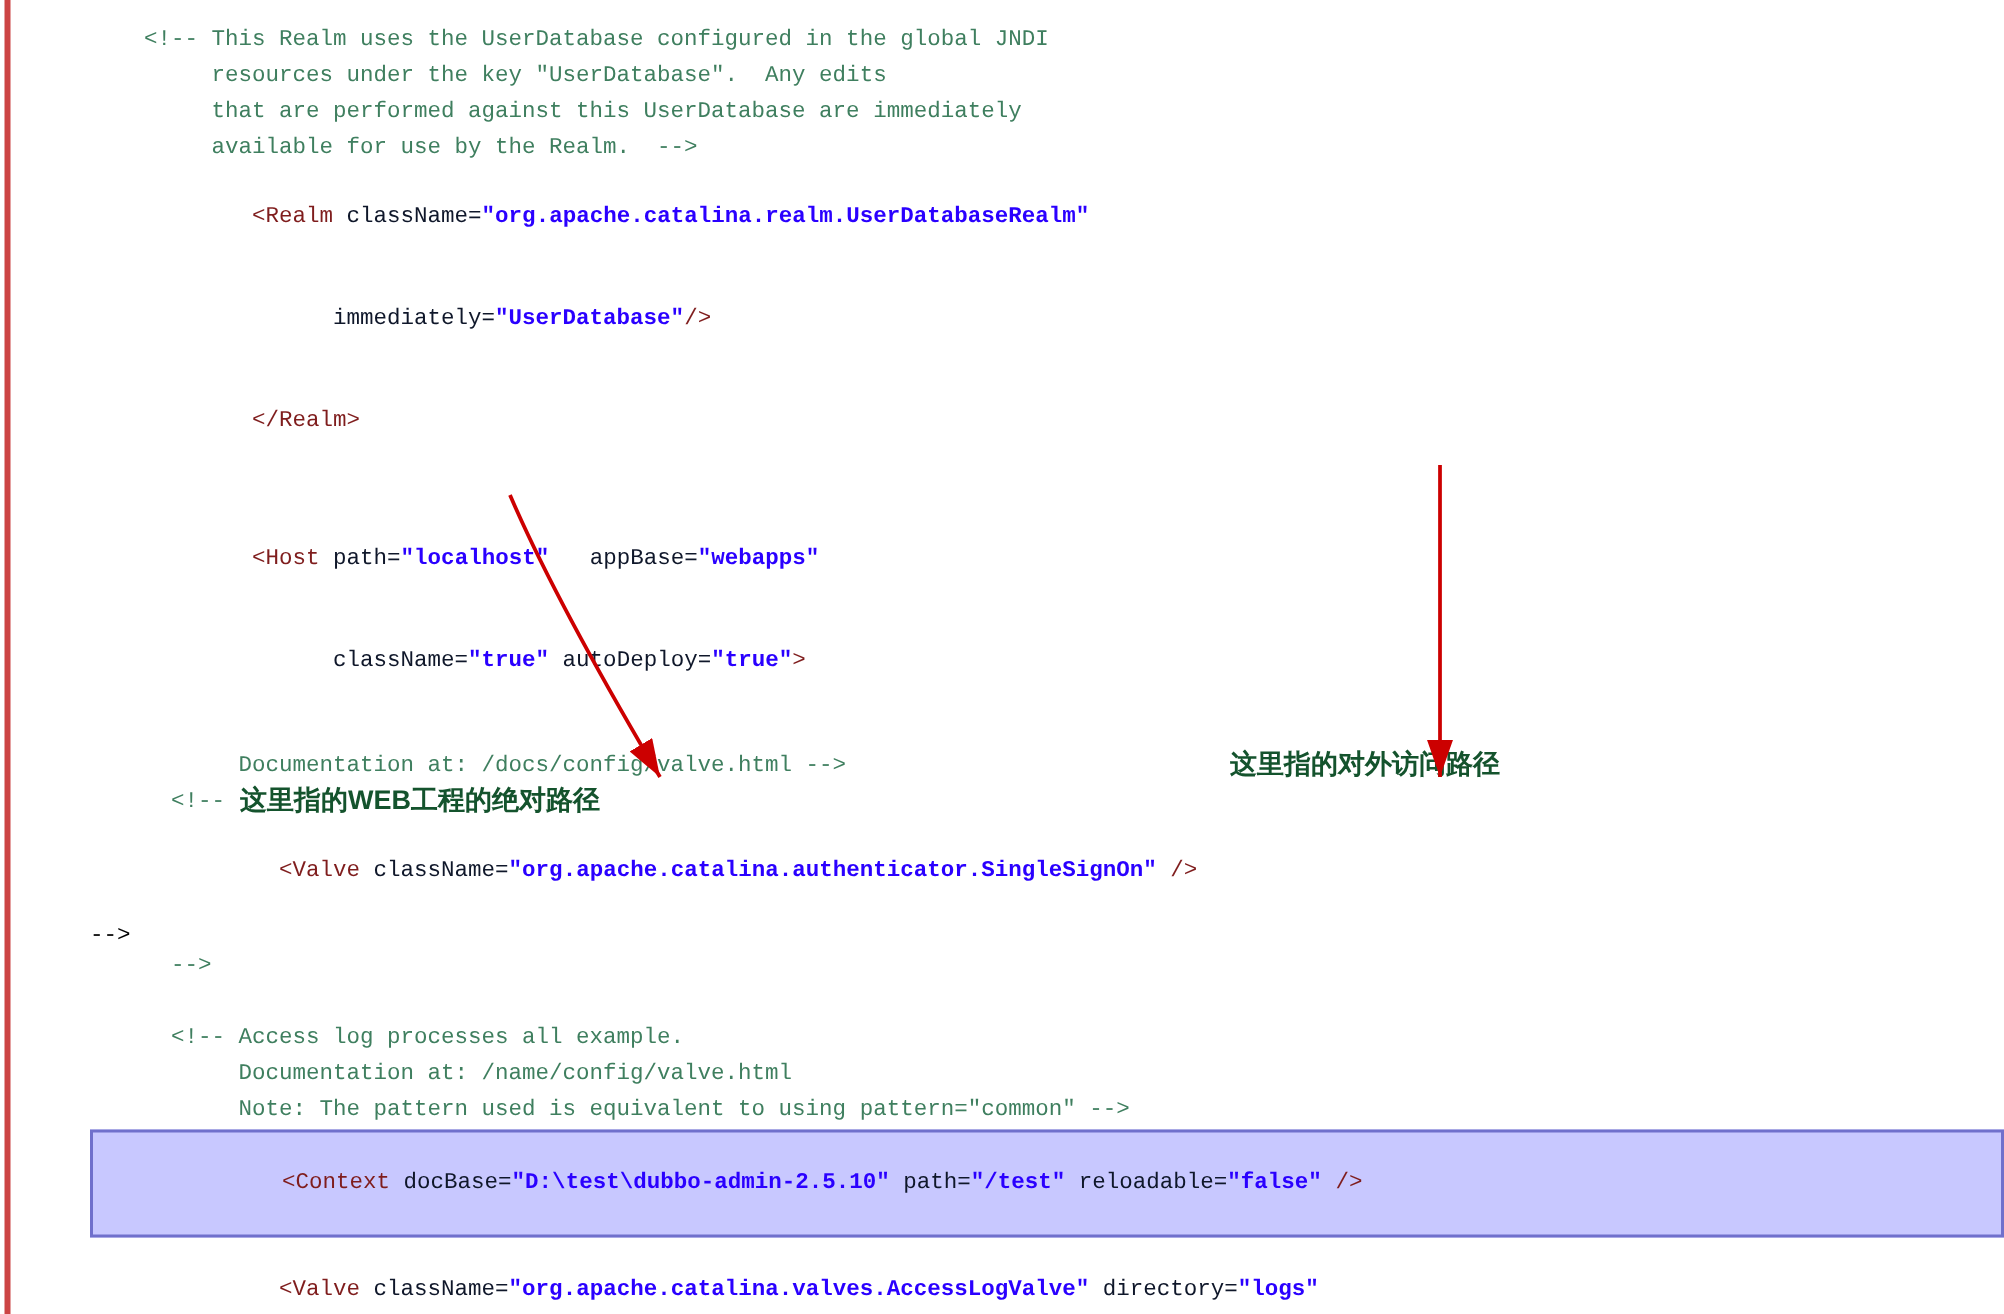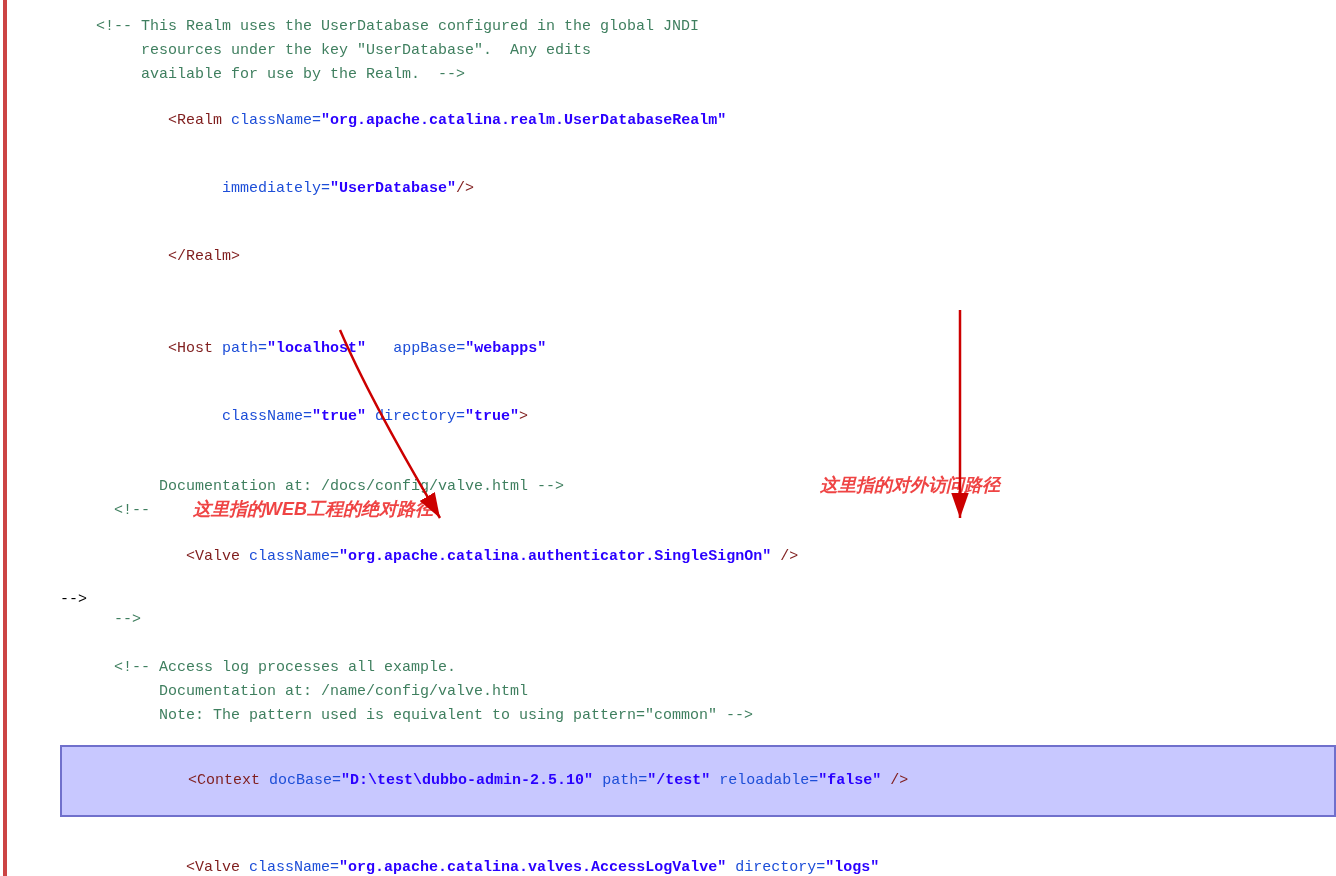--- a/index.html
+++ b/index.html
@@ -36,30 +36,29 @@
 
     .line-content {
       flex: 1;
       white-space: pre;
       font-size: 15px;
       line-height: 22px;
     }
 
     .comment { color: #3f7f5f; }
     .tag { color: #7f1d1d; }
-    .attr-name { color: #1d4ed8; }
+    .attr-name { color: #0f172a; }
     .attr-value { color: #2a00ff; font-weight: bold; }
     .text-normal { color: #000000; }
 
     .annotation-red {
-      color: #ef4444;
+      color: #14532d;
       font-family: 'SimSun', 'Microsoft YaHei', sans-serif;
       font-size: 18px;
       font-weight: bold;
-      font-style: italic;
     }
 
     .left-border {
       position: absolute;
       left: 3px;
       top: 0;
       width: 4px;
       height: 100%;
       background-color: #cc4444;
     }
@@ -76,20 +75,23 @@
     <div class="code-line">
       <span class="line-content comment">    &lt;!-- This Realm uses the UserDatabase configured in the global JNDI</span>
     </div>
 
     
     <div class="code-line">
       <span class="line-content comment">         resources under the key "UserDatabase".  Any edits</span>
     </div>
 
     
+    <div class="code-line">
+      <span class="line-content comment">         that are performed against this UserDatabase are immediately</span>
+    </div>
 
     
     <div class="code-line">
       <span class="line-content comment">         available for use by the Realm.  --&gt;</span>
     </div>
 
     
     <div class="code-line">
       <span class="line-content">
         <span class="text-normal">    </span><span class="tag">&lt;Realm</span><span class="text-normal"> </span><span class="attr-name">className=</span><span class="attr-value">"org.apache.catalina.realm.UserDatabaseRealm"</span>
@@ -118,41 +120,41 @@
     
     <div class="code-line">
       <span class="line-content">
         <span class="text-normal">    </span><span class="tag">&lt;Host</span><span class="text-normal"> </span><span class="attr-name">path=</span><span class="attr-value">"localhost"</span><span class="text-normal">   </span><span class="attr-name">appBase=</span><span class="attr-value">"webapps"</span>
       </span>
     </div>
 
     
     <div class="code-line">
       <span class="line-content">
-        <span class="text-normal">          </span><span class="attr-name">className=</span><span class="attr-value">"true"</span><span class="text-normal"> </span><span class="attr-name">directory=</span><span class="attr-value">"true"</span><span class="tag">&gt;</span>
+        <span class="text-normal">          </span><span class="attr-name">className=</span><span class="attr-value">"true"</span><span class="text-normal"> </span><span class="attr-name">autoDeploy=</span><span class="attr-value">"true"</span><span class="tag">&gt;</span>
       </span>
     </div>
 
     
     <div class="code-line">
         <span class="line-content">&nbsp;</span>
       </div>
 
     
 
     
     <div class="code-line" style="position: relative;">
       <span class="line-content comment">           Documentation at: /docs/config/valve.html --&gt;</span>
       <span class="annotation-red" style="position: absolute; left: 760px; top: -2px; font-family: 'Microsoft YaHei', SimSun, sans-serif;">这里指的对外访问路径</span>
     </div>
 
     
     <div class="code-line" style="position: relative;">
       <span class="line-content comment">      &lt;!--</span>
-      <span class="annotation-red" style="position: absolute; left: 100px; top: -2px; font-family: 'Microsoft YaHei', SimSun, sans-serif; margin-left: 33px;">这里指的WEB工程的绝对路径</span>
+      <span class="annotation-red" style="position: absolute; left: 100px; top: -2px; font-family: 'Microsoft YaHei', SimSun, sans-serif;">这里指的WEB工程的绝对路径</span>
     </div>
 
     
     <div class="code-line">
       <span class="line-content">
         <span class="text-normal">      </span><span class="tag">&lt;Valve</span><span class="text-normal"> </span><span class="attr-name">className=</span><span class="attr-value">"org.apache.catalina.authenticator.SingleSignOn"</span><span class="text-normal"> </span><span class="tag">/&gt;</span>
       </span>
     </div>
 
      --&gt;
@@ -172,21 +174,21 @@
 
     <div class="code-line">
       <span class="line-content comment">           Documentation at: /name/config/valve.html</span>
     </div>
 
     <div class="code-line">
       <span class="line-content comment">           Note: The pattern used is equivalent to using pattern="common" --&gt;</span>
     </div>
 
     
-    <div class="code-line" style="background-color: #c8c8ff; border: 2px solid #7070cc; margin: 17px 0; padding: 1px 0;">
+    <div class="code-line" style="background-color: #c8c8ff; border: 2px solid #7070cc; margin: 1px 0; padding: 1px 0;">
       <span class="line-content">
         <span class="text-normal">      </span><span class="tag">&lt;Context</span><span class="text-normal"> </span><span class="attr-name">docBase=</span><span class="attr-value">"D:\test\dubbo-admin-2.5.10"</span><span class="text-normal"> </span><span class="attr-name">path=</span><span class="attr-value">"/test"</span><span class="text-normal"> </span><span class="attr-name">reloadable=</span><span class="attr-value">"false"</span><span class="text-normal"> </span><span class="tag">/&gt;</span>
       </span>
     </div>
 
     
     <div class="code-line">
       <span class="line-content">
         <span class="text-normal">      </span><span class="tag">&lt;Valve</span><span class="text-normal"> </span><span class="attr-name">className=</span><span class="attr-value">"org.apache.catalina.valves.AccessLogValve"</span><span class="text-normal"> </span><span class="attr-name">directory=</span><span class="attr-value">"logs"</span>
       </span>

